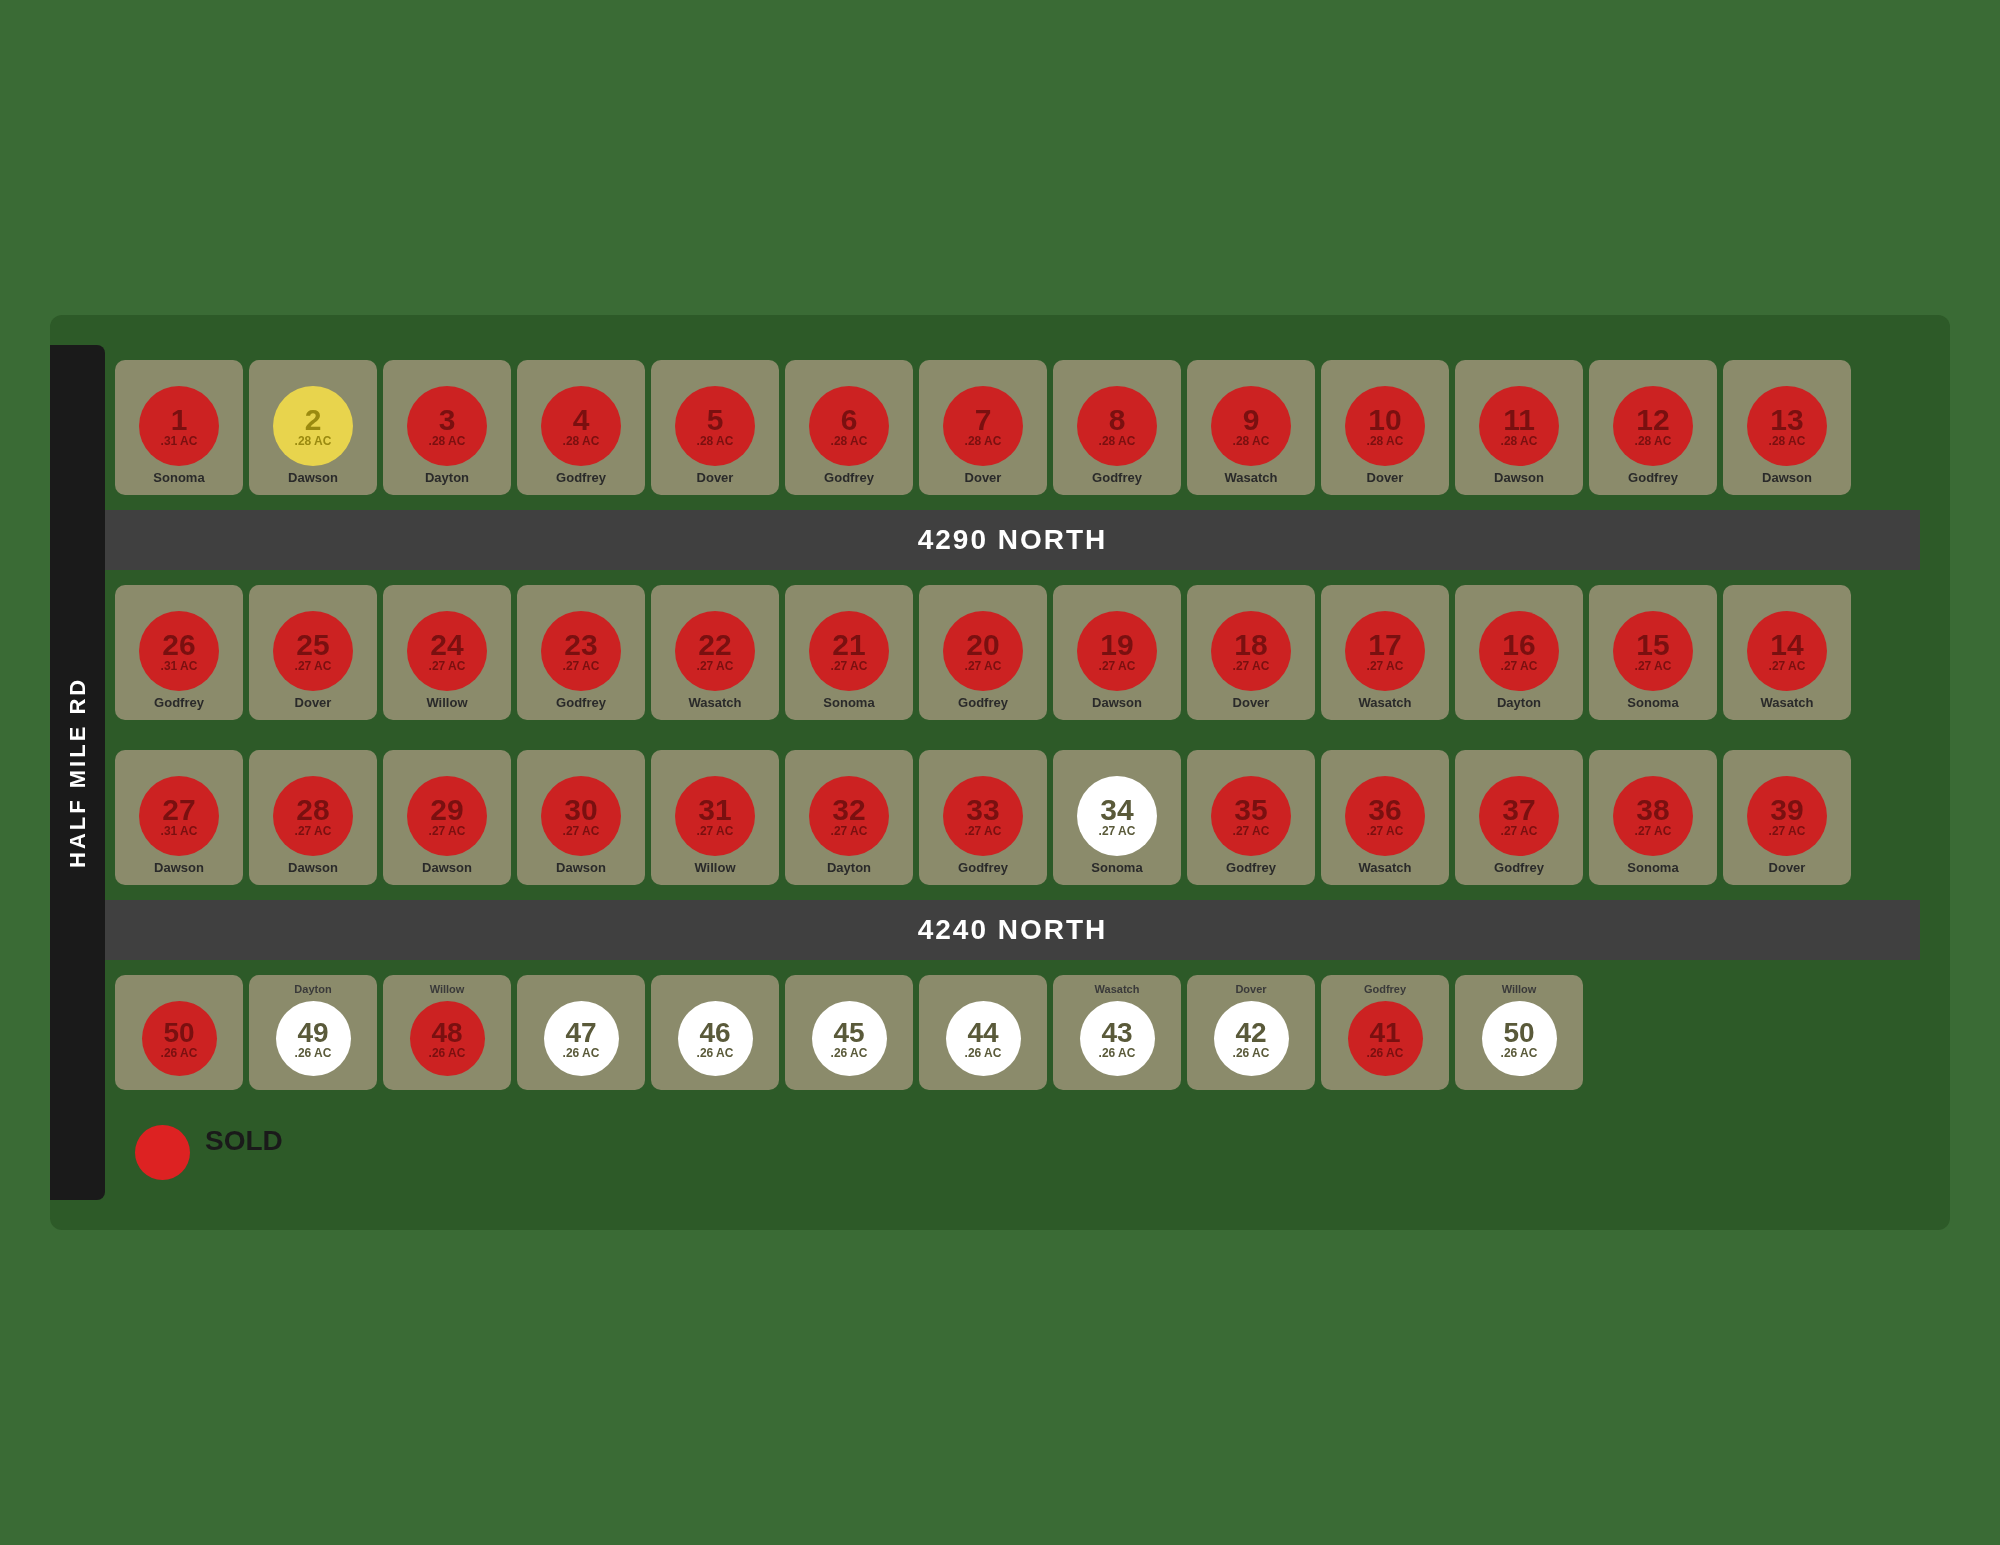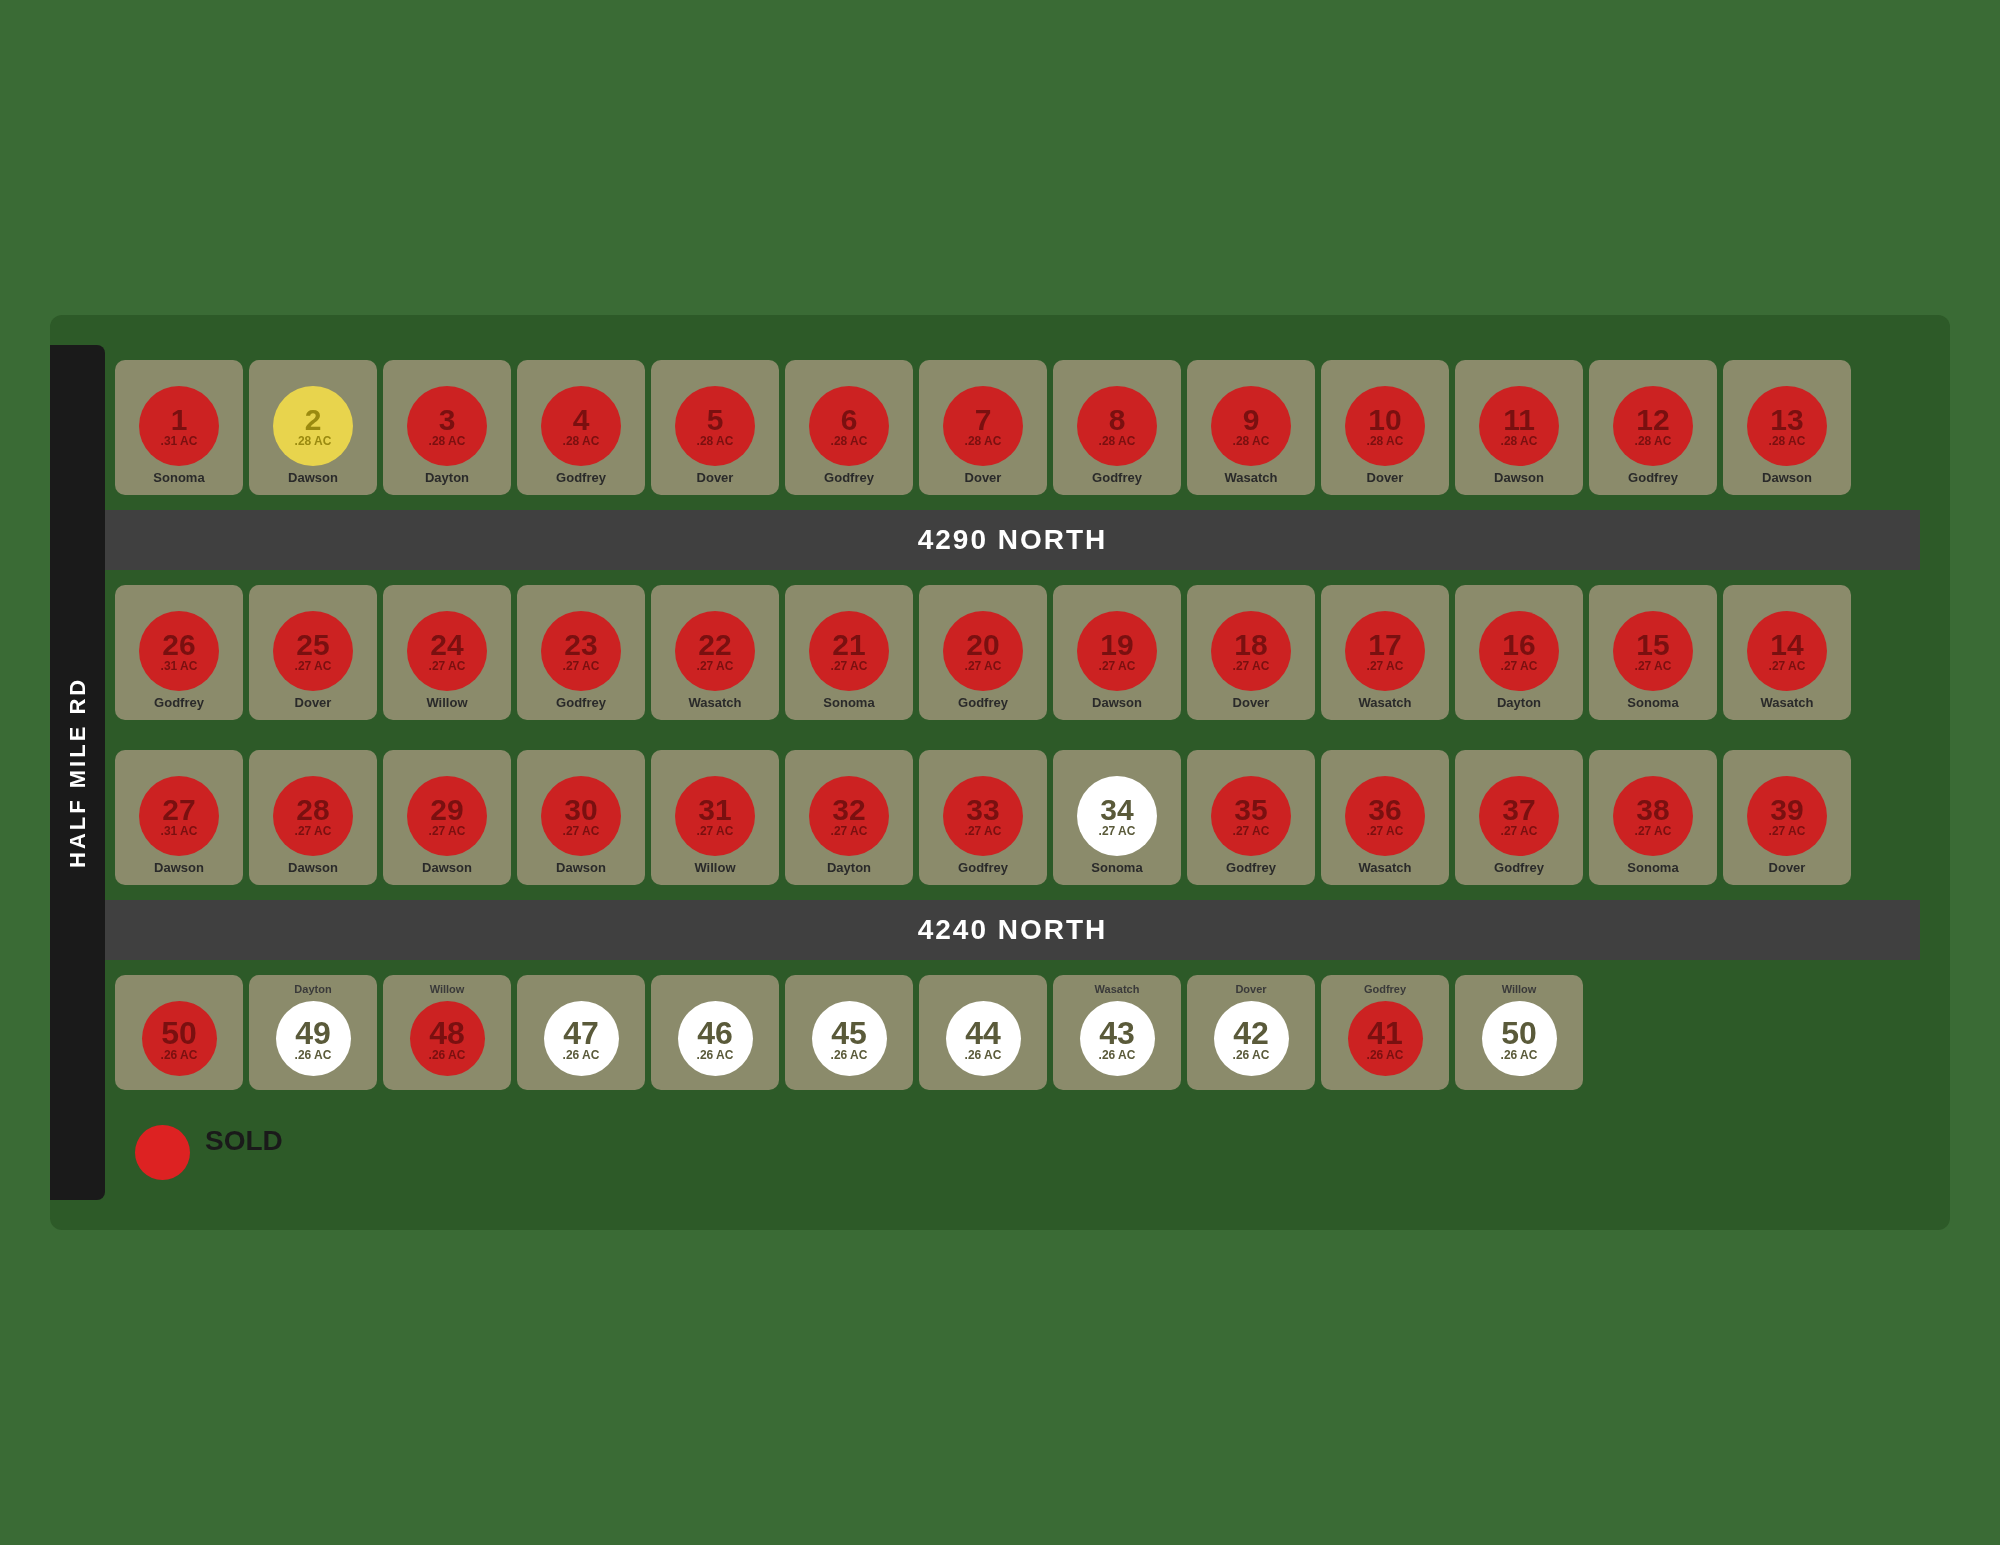--- a/index.html
+++ b/index.html
@@ -136,21 +136,21 @@
     .legend-circle.yellow { background: #e8d44d; }
     .legend-text {
       font-size: 28px;
       font-weight: 900;
       color: #1a1a1a;
     }
     .bottom-row .lot-circle {
       width: 75px;
       height: 75px;
     }
-    .bottom-row .lot-number { font-size: 32px; }
+    .bottom-row .lot-number { font-size: 28px; }
     .top-label {
       font-size: 11px;
       color: #3a3a3a;
       font-weight: 600;
       text-align: center;
       min-height: 14px;
     }
   </style>
 </head>
 <body>

